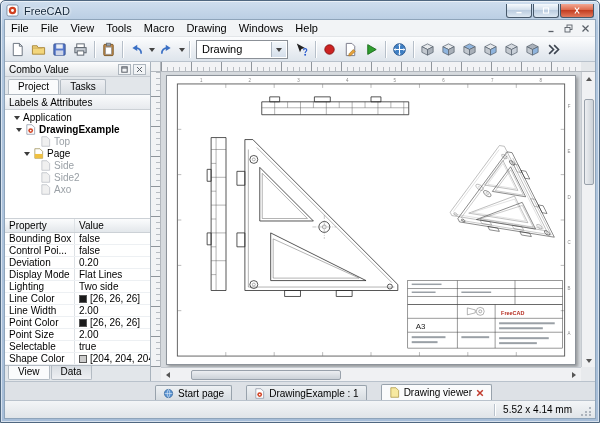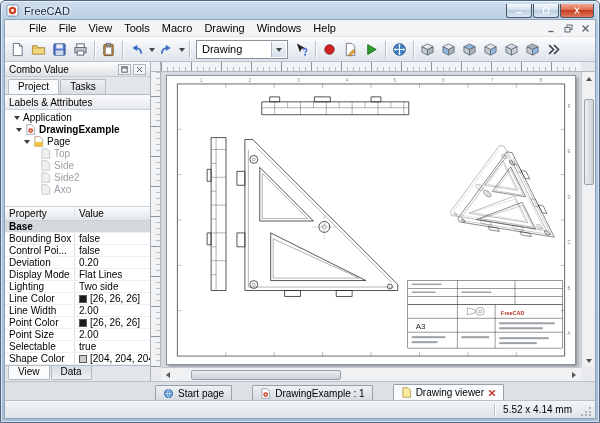--- a/index.html
+++ b/index.html
@@ -21,21 +21,21 @@
     background:linear-gradient(#f6fafd,#d3dfec 45%,#b9cbdf 46%,#dde8f2); margin-left:1px; padding:0; }
   .win-btn.close { width:34px;
     background:linear-gradient(#f3a893,#dd6a4c 45%,#c03a1e 46%,#e2795c); }
   .win-btn svg { width:12px; height:9px; }
 
   
   .app-body { flex:1; display:flex; flex-direction:column; min-height:0;
     background:#eef1f4; border:1px solid #8ea4ba; }
 
   .menubar { height:17px; display:flex; align-items:center; background:#f2f4f6;
-    border-bottom:1px solid #e3e6e9; padding-left:18px; }
+    border-bottom:1px solid #e3e6e9; padding-left:0; }
   .menu-item { padding:1px 6px; }
   .child-controls { margin-left:auto; display:flex; gap:1px; padding-right:2px; }
   .cw-btn { width:16px; height:13px; background:none; border:none; display:flex;
     align-items:center; justify-content:center; padding:0; }
   .cw-btn svg { width:9px; height:9px; }
 
   .toolbar { height:25px; display:flex; align-items:center; background:
     linear-gradient(#fcfdfe,#e9edf2 60%,#dee5ec); border-bottom:1px solid #b9c2cc; padding:0 2px; }
   .tb { width:21px; height:21px; border:1px solid transparent; background:none;
     display:flex; align-items:center; justify-content:center; padding:0; }
@@ -138,21 +138,21 @@
   .tri-l { width:0;height:0;border:3px solid transparent;border-right:4px solid #555; margin-right:3px;}
   .tri-r { width:0;height:0;border:3px solid transparent;border-left:4px solid #555; margin-left:3px;}
   .vthumb { width:10px; height:86px; margin-top:14px; background:linear-gradient(90deg,#eceef1,#ccd2d8);
     border:1px solid #99a1ab; border-radius:2px; }
   .hthumb { width:150px; height:10px; margin-left:16px; background:linear-gradient(#eceef1,#ccd2d8);
     border:1px solid #99a1ab; border-radius:2px; }
   .scorner { background:#e8eaed; }
 
   
   .doctabs { height:17px; background:#dde1e6; border-top:1px solid #b9c2cc;
-    display:flex; align-items:flex-end; padding:18px 4px 0 150px; gap:20px; }
+    display:flex; align-items:flex-end; padding:18px 4px 0 150px; gap:14px; }
   .dtab { height:15px; display:flex; align-items:center; gap:4px; padding:0 7px; font-size:10px;
     border:1px solid #98a2ac; border-bottom:none; border-radius:2px 2px 0 0;
     background:linear-gradient(#eef1f4,#d7dce1); white-space:nowrap; }
   .dtab.active { background:#fafbfc; height:16px; }
   .dtab svg.tab-ic { width:11px; height:11px; }
   .dtab svg.x-ic { width:8px; height:8px; }
 
   .statusbar { height:18px; display:flex; align-items:center; font-size:10px;
     background:linear-gradient(#f3f5f7,#e0e4e8); border-top:1px solid #b9c2cc; padding:0 3px; }
   .status-sep { width:1px; height:12px; background:#b9c2cc; box-shadow:1px 0 0 #fff; margin-left:auto; margin-right:8px; }
@@ -399,61 +399,58 @@
           </div>
           <div class="tree-row ind1">
             <span class="exp-open"></span>
             <svg class="t-ico" viewBox="0 0 12 12">
               <path d="M2 .8h5.5L10.5 3.8V11.2H2z" fill="#fff" stroke="#8890a0" stroke-width=".8"></path>
               <circle cx="6.2" cy="7.2" r="2.6" fill="#d04020"></circle>
                 <circle cx="6.2" cy="7.2" r="1" fill="#fff"></circle>
               </svg>
             <span class="bold">DrawingExample</span>
           </div>
+          <div class="tree-row dim ind3">
+            <svg class="t-ico" viewBox="0 0 12 12">
+              <path d="M2 .8h5.5L10.5 3.8V11.2H2z" fill="#f0f0f0" stroke="#b8bcc2" stroke-width=".8"></path>
+              </svg>
+            <span>Top</span>
+          </div>
           <div class="tree-row ind2b">
             <span class="exp-open"></span>
             <svg class="t-ico" viewBox="0 0 12 12">
               <path d="M2 .8h5.5L10.5 3.8V11.2H2z" fill="#fff" stroke="#9a8c50" stroke-width=".8"></path>
               <path d="M2 6.5h8.5v4.7H2z" fill="#f0c040"></path>
               </svg>
             <span>Page</span>
           </div>
           <div class="tree-row dim ind3">
             <svg class="t-ico" viewBox="0 0 12 12">
               <path d="M2 .8h5.5L10.5 3.8V11.2H2z" fill="#f0f0f0" stroke="#b8bcc2" stroke-width=".8"></path>
               </svg>
-            <span>Top</span>
-          </div>
-          <div class="tree-row dim ind3">
-            <svg class="t-ico" viewBox="0 0 12 12">
-              <path d="M2 .8h5.5L10.5 3.8V11.2H2z" fill="#f0f0f0" stroke="#b8bcc2" stroke-width=".8"></path>
-              </svg>
             <span>Side</span>
           </div>
           <div class="tree-row dim ind3">
             <svg class="t-ico" viewBox="0 0 12 12">
               <path d="M2 .8h5.5L10.5 3.8V11.2H2z" fill="#f0f0f0" stroke="#b8bcc2" stroke-width=".8"></path>
               </svg>
             <span>Side2</span>
           </div>
           <div class="tree-row dim ind3">
             <svg class="t-ico" viewBox="0 0 12 12">
               <path d="M2 .8h5.5L10.5 3.8V11.2H2z" fill="#f0f0f0" stroke="#b8bcc2" stroke-width=".8"></path>
               </svg>
             <span>Axo</span>
           </div>
         </div>
 
         <div class="prop-grid">
           <div class="prop-header">
             <div class="pc1">Property</div>
             <div class="pc2">Value</div>
-          </div>
-          <div class="prop-row group">
-            <div class="pc1" style="border-right:none;">Base</div>
           </div>
           <div class="prop-row">
             <div class="pc1">Bounding Box</div>
             <div class="pc2">
                 <span>false</span>
               </div>
           </div>
           <div class="prop-row">
             <div class="pc1">Control Poi...</div>
             <div class="pc2">

